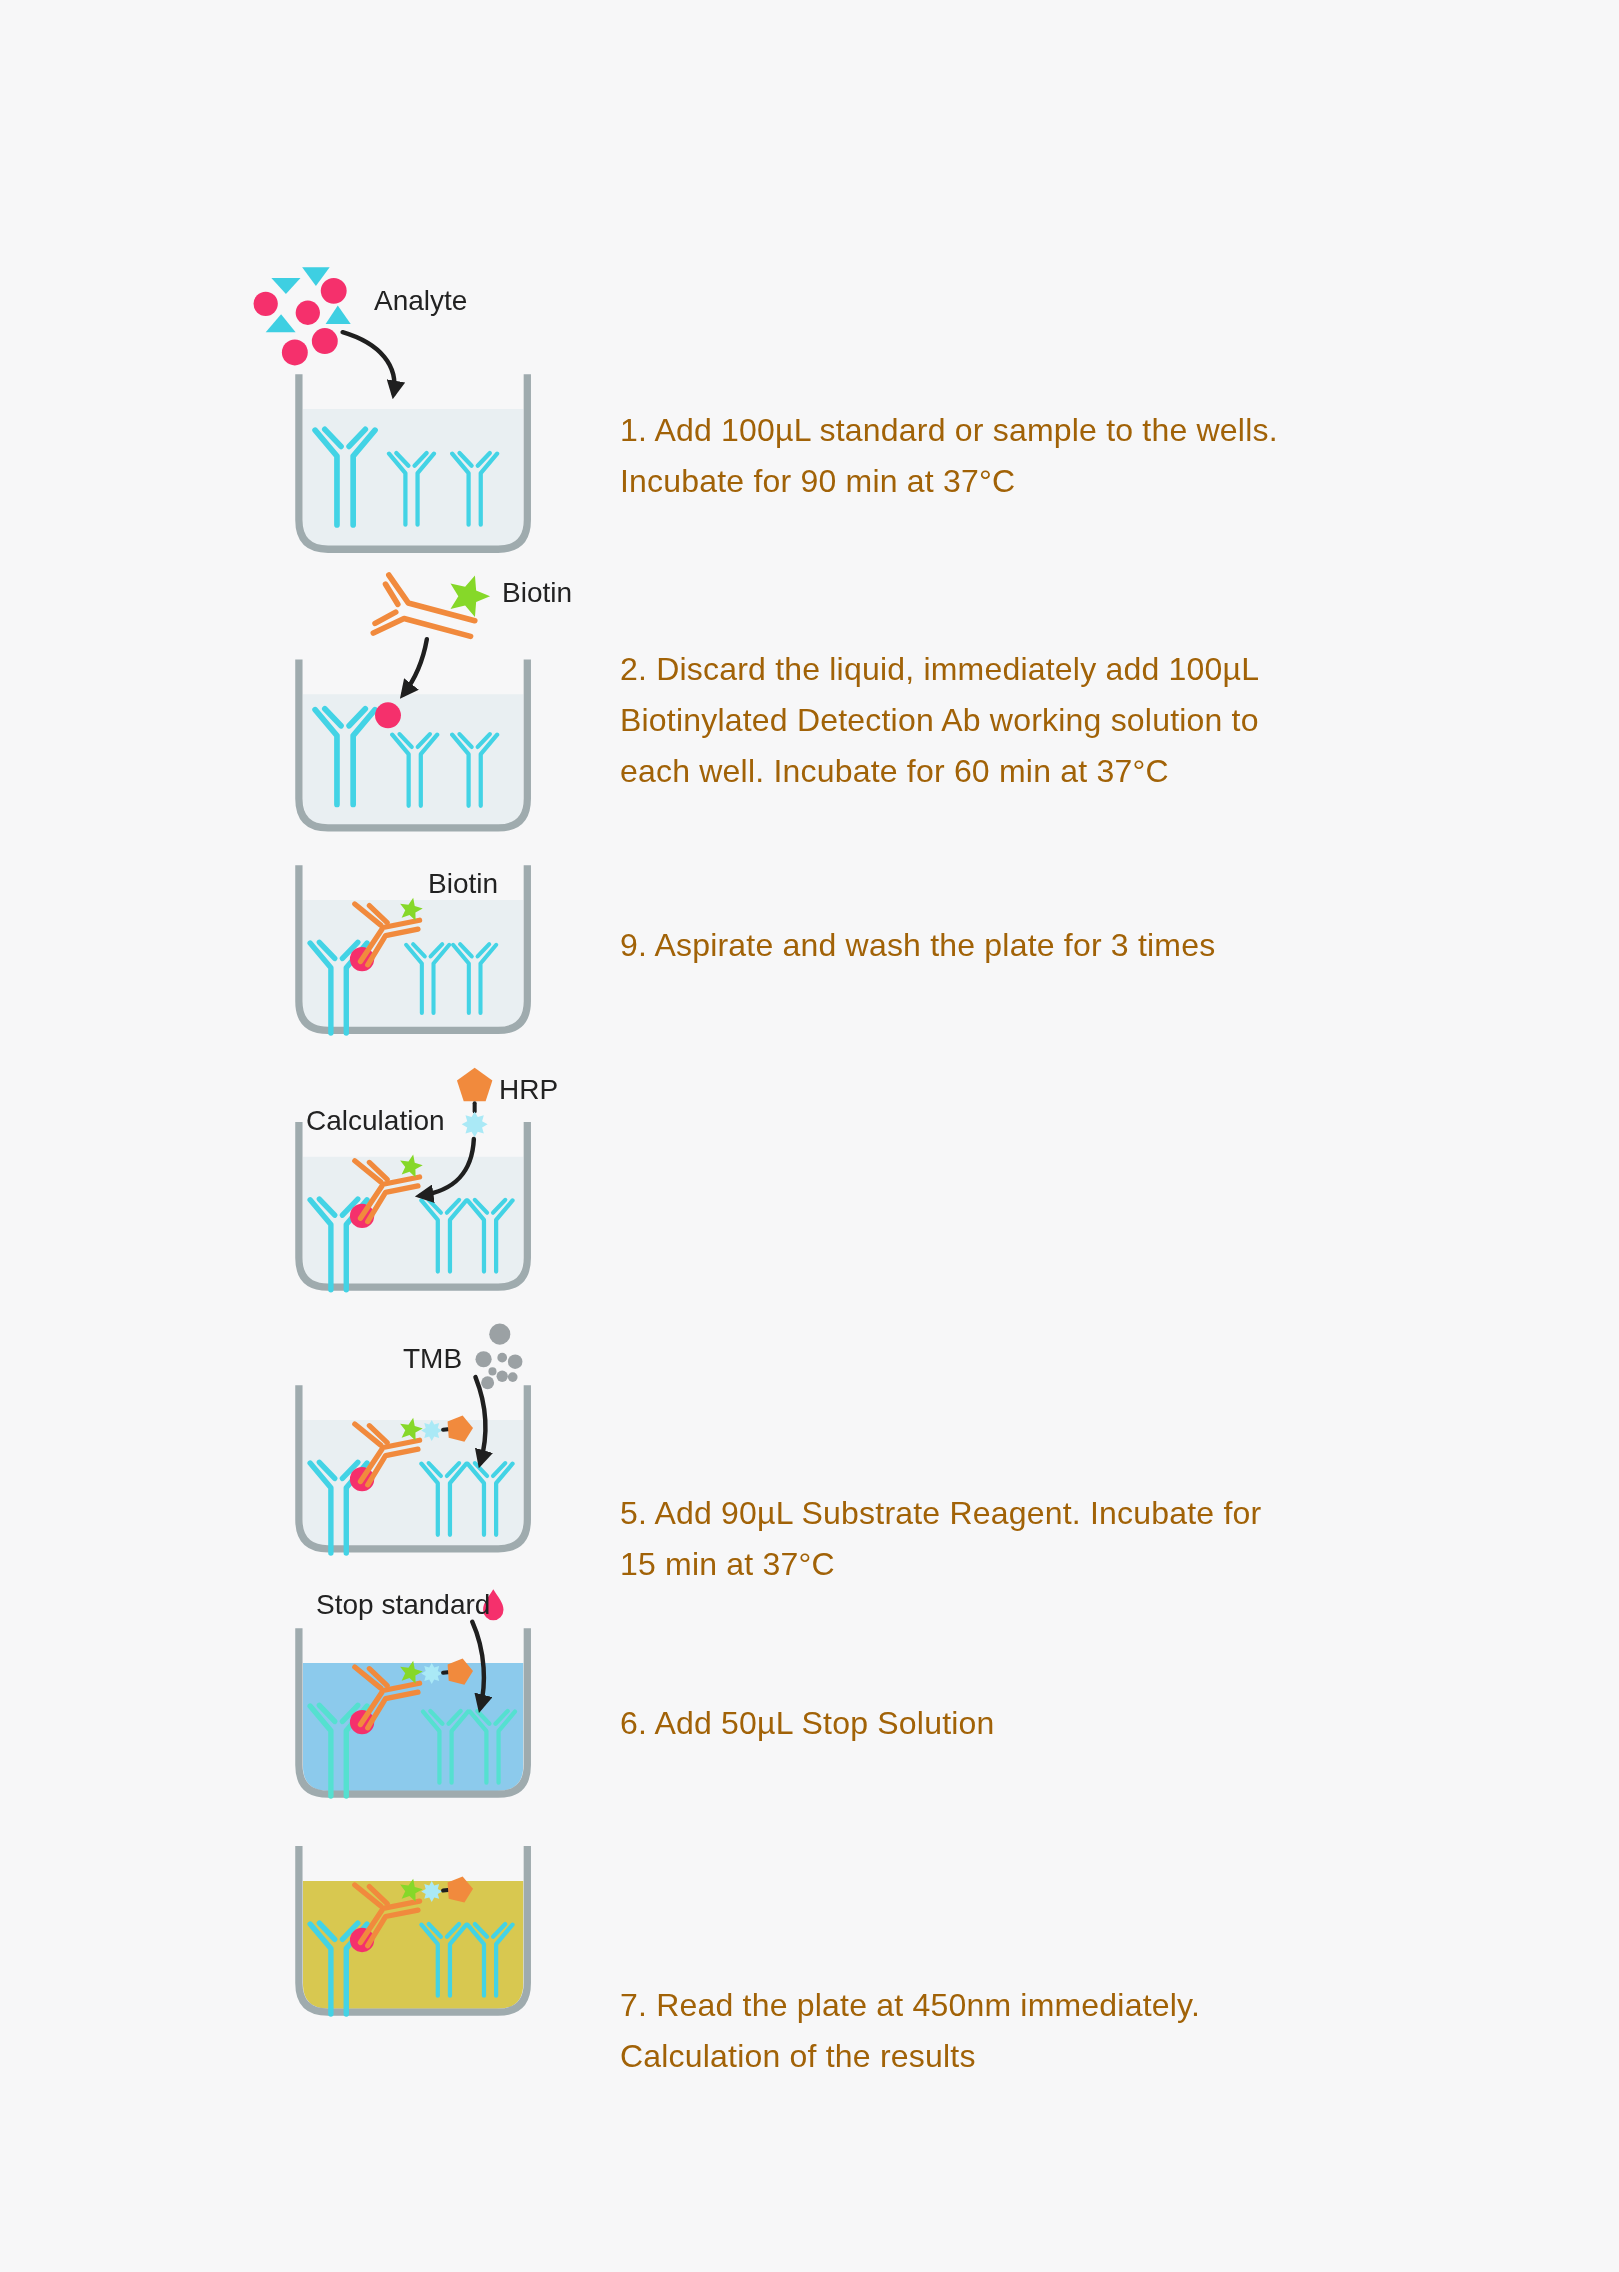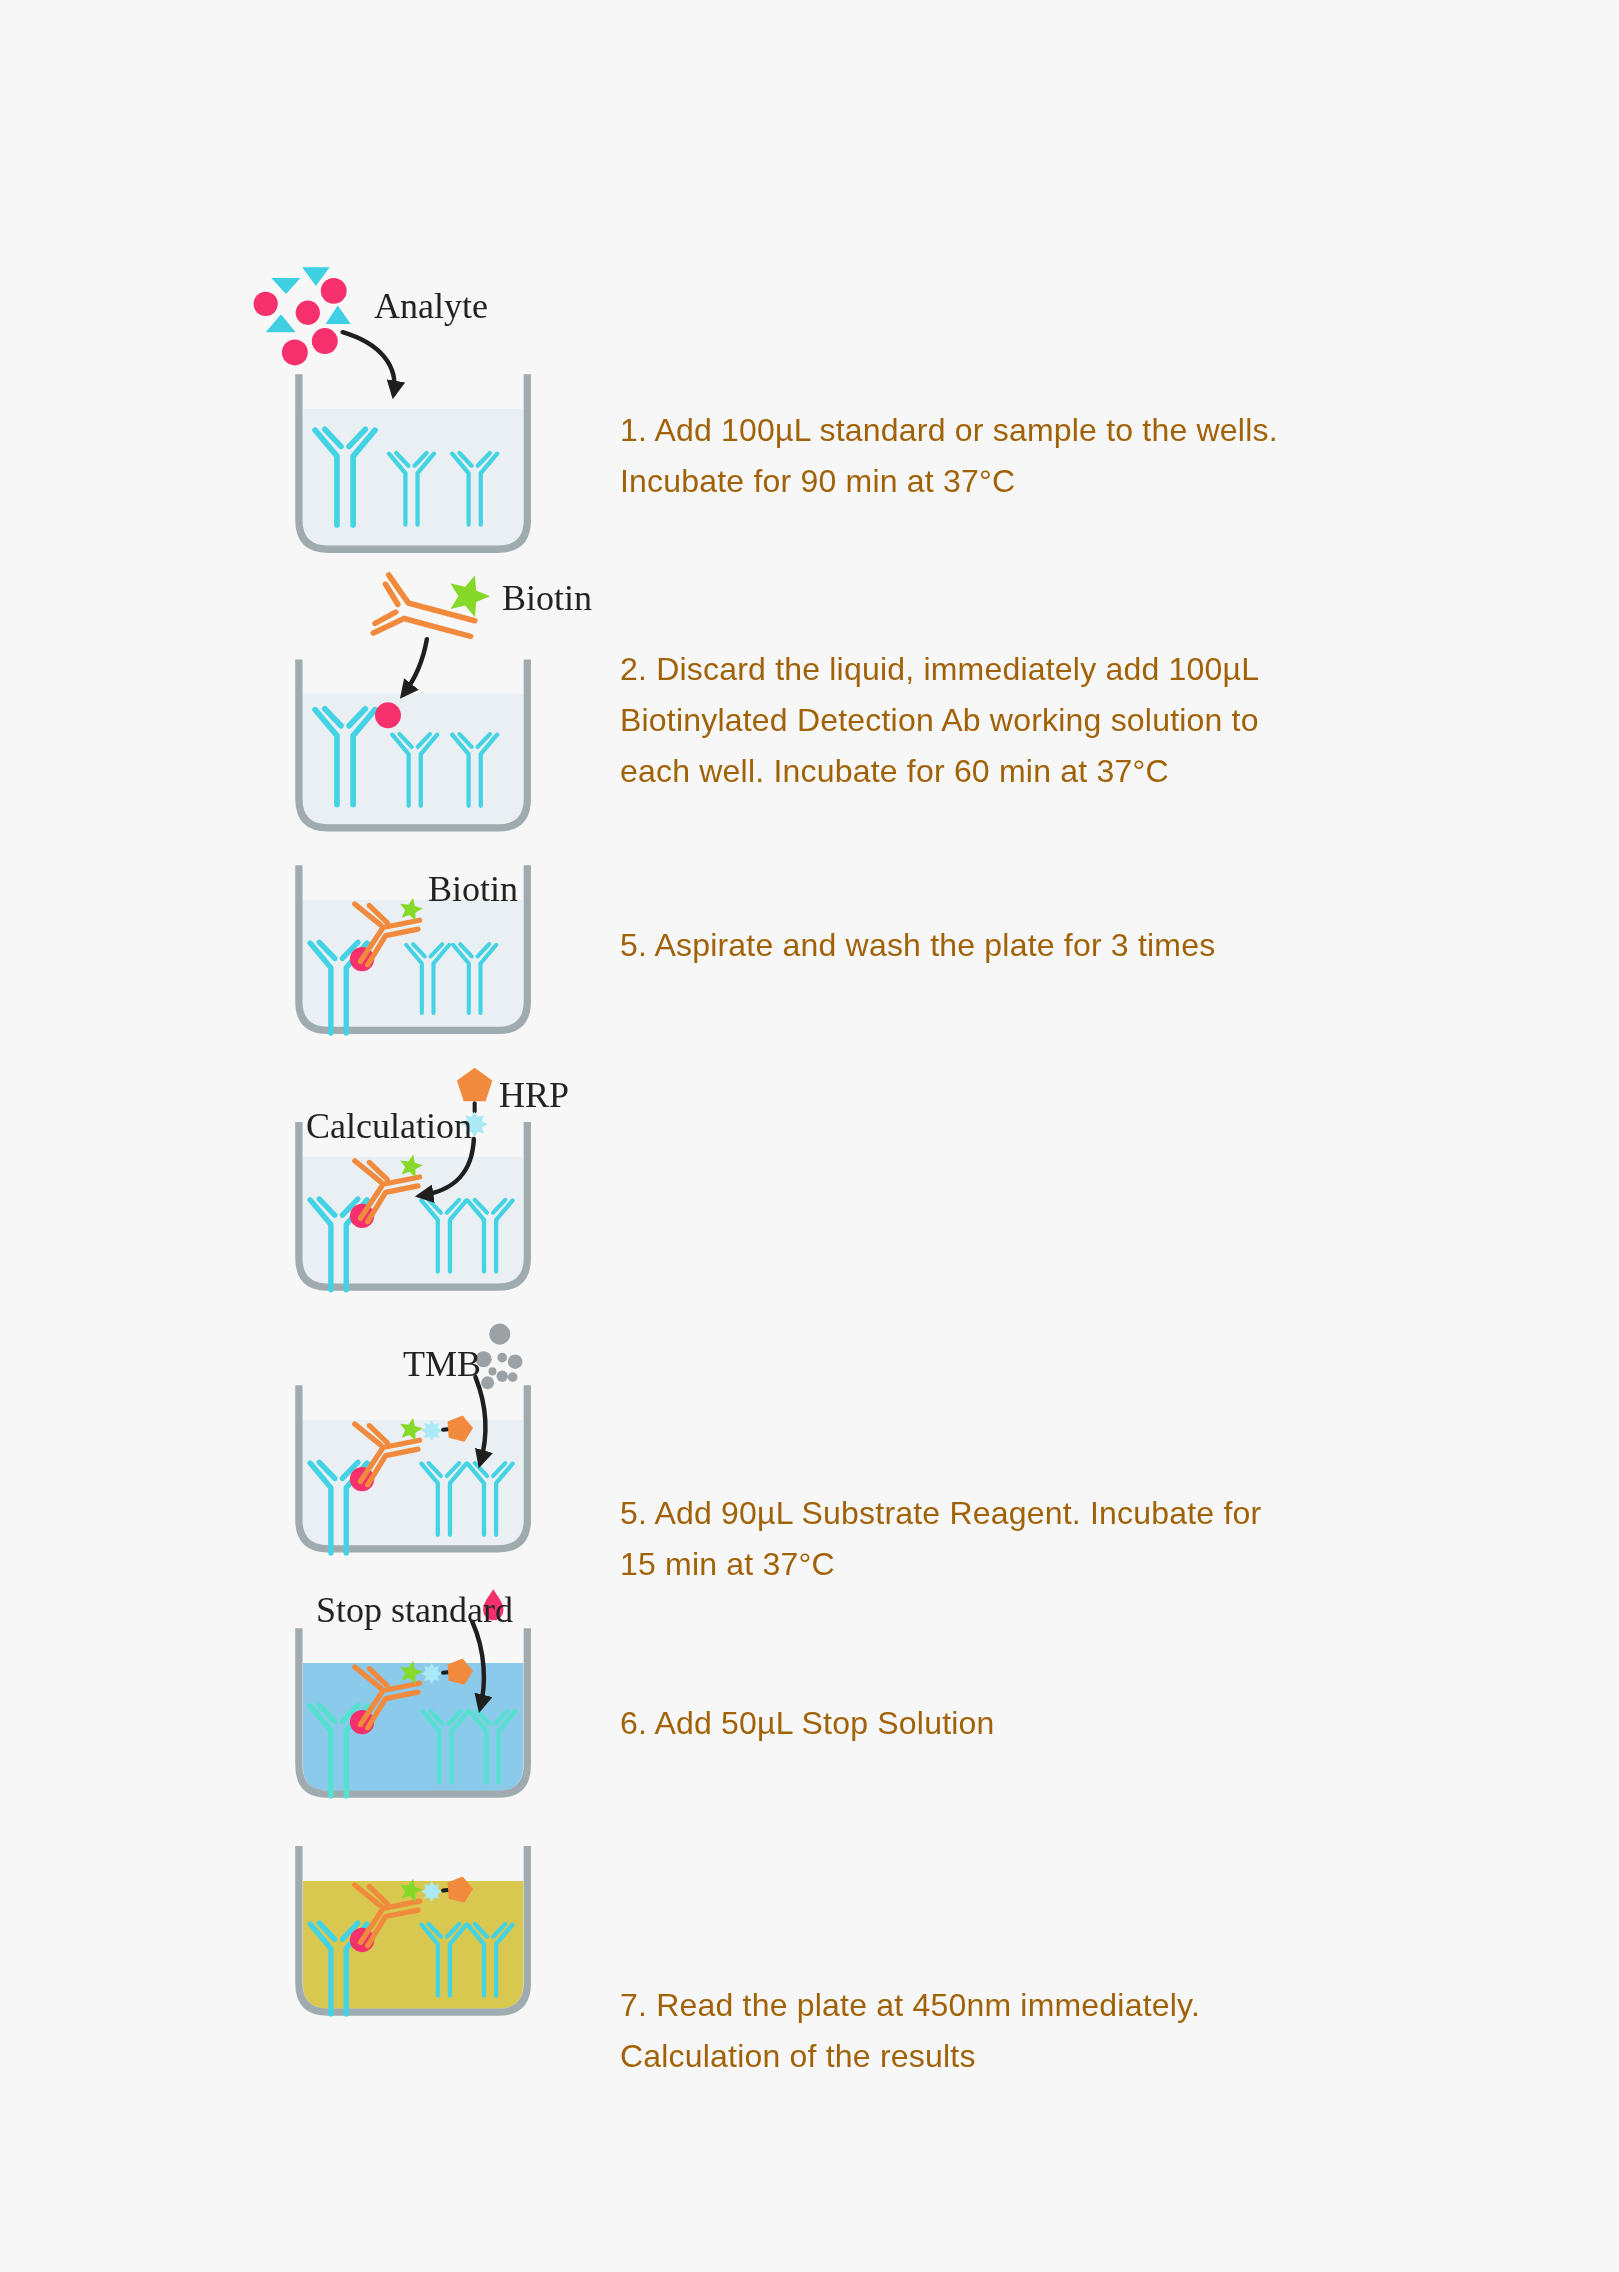--- a/index.html
+++ b/index.html
@@ -2,21 +2,21 @@
 <html style="font-size:13px"><head>
 <meta charset="utf-8">
 <style>
   html,body{margin:0;padding:0;background:#f7f7f8;}
   .stage{position:relative;width:1620px;height:2273px;background:#f7f7f8;
          font-family:"Liberation Sans",sans-serif;overflow:hidden;}
   #scene{position:absolute;left:0;top:0;}
   .txt-layer{position:absolute;left:0;top:0;width:100%;height:100%;}
   .step-text{position:absolute;left:620px;width:923px;font-size:32px;line-height:1.6;
              color:#a16207;white-space:pre-line;letter-spacing:0.2px;}
-  .label{position:absolute;font-size:36px;color:#222;white-space:pre;font-family:Liberation Serif, serif;}
+  .label{position:absolute;font-size:28px;color:#222;white-space:pre;}
 </style>
 </head>
 <body>
 
 <div class="stage">
   <svg id="scene" width="1620" height="2273" viewBox="0 0 2000 2806">
       <defs>
         <marker id="ah" viewBox="0 0 10 10" refX="7" refY="5" markerWidth="4.2" markerHeight="4.2" orient="auto">
           <path d="M0,0 L10,5 L0,10 Z" fill="#1f1f1f"></path>
         </marker>
@@ -273,21 +273,21 @@
     <div class="label" style="left:306px;top:1105px">Calculation</div>
     <div class="label" style="left:499px;top:1074px">HRP</div>
     <div class="label" style="left:403px;top:1343px">TMB</div>
     <div class="label" style="left:316px;top:1589px">Stop standard</div>
 
     <div class="step-text" style="top:405px">1. Add 100µL standard or sample to the wells.
 Incubate for 90 min at 37°C</div>
     <div class="step-text" style="top:644px">2. Discard the liquid, immediately add 100µL
 Biotinylated Detection Ab working solution to
 each well. Incubate for 60 min at 37°C</div>
-    <div class="step-text" style="top:920px">5. Aspirate and wash the plate for 3 times</div>
+    <div class="step-text" style="top:920px">9. Aspirate and wash the plate for 3 times</div>
     <div class="step-text" style="top:1488px">5. Add 90µL Substrate Reagent. Incubate for
 15 min at 37°C</div>
     <div class="step-text" style="top:1698px">6. Add 50µL Stop Solution</div>
     <div class="step-text" style="top:1980px">7. Read the plate at 450nm immediately.
 Calculation of the results</div>
   </div>
 </div>
 
 
 </body></html>

